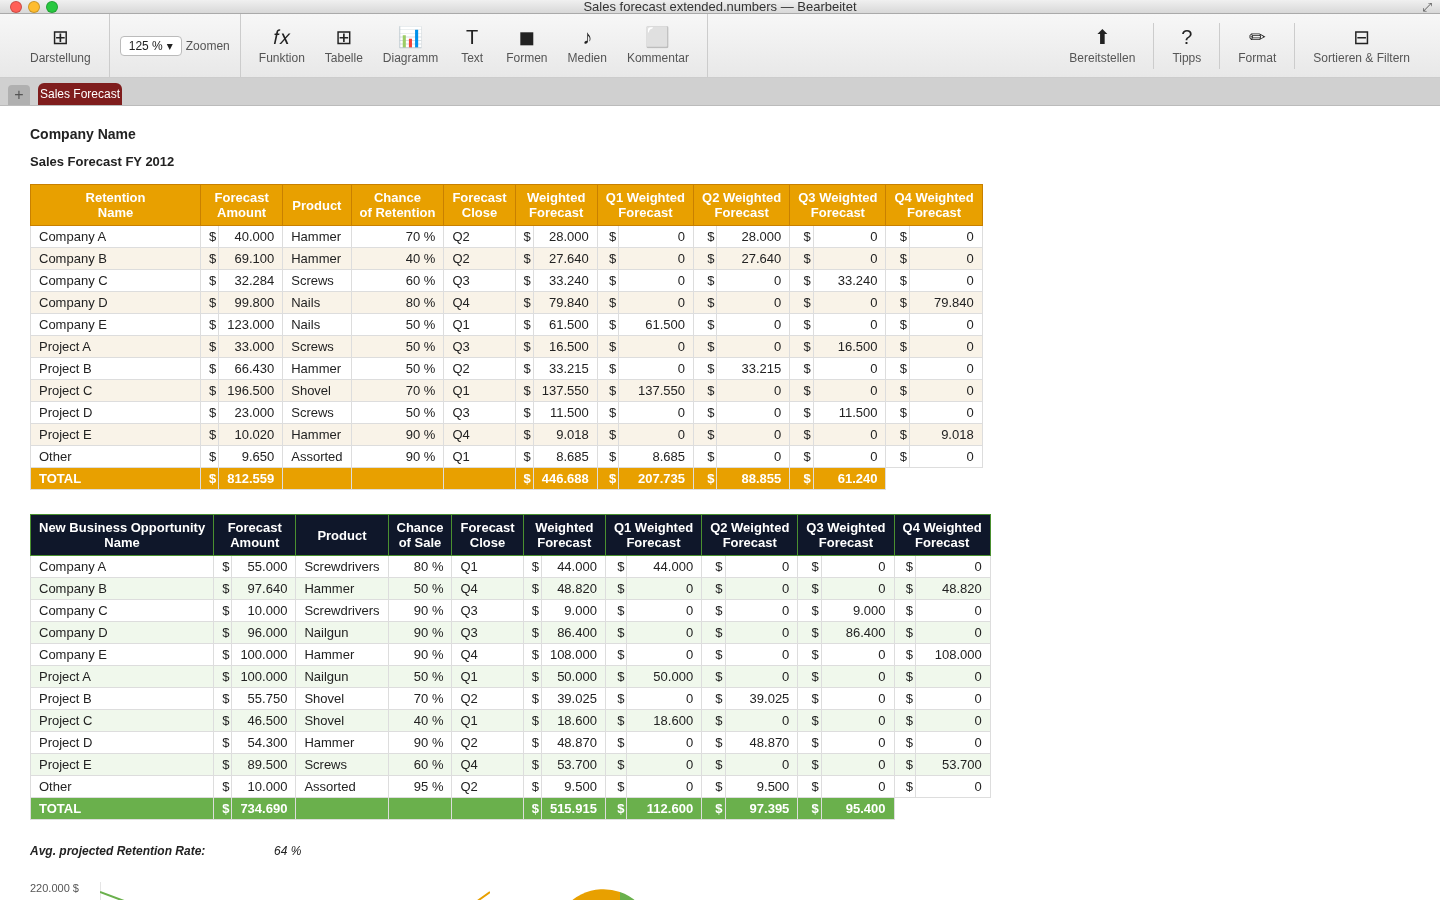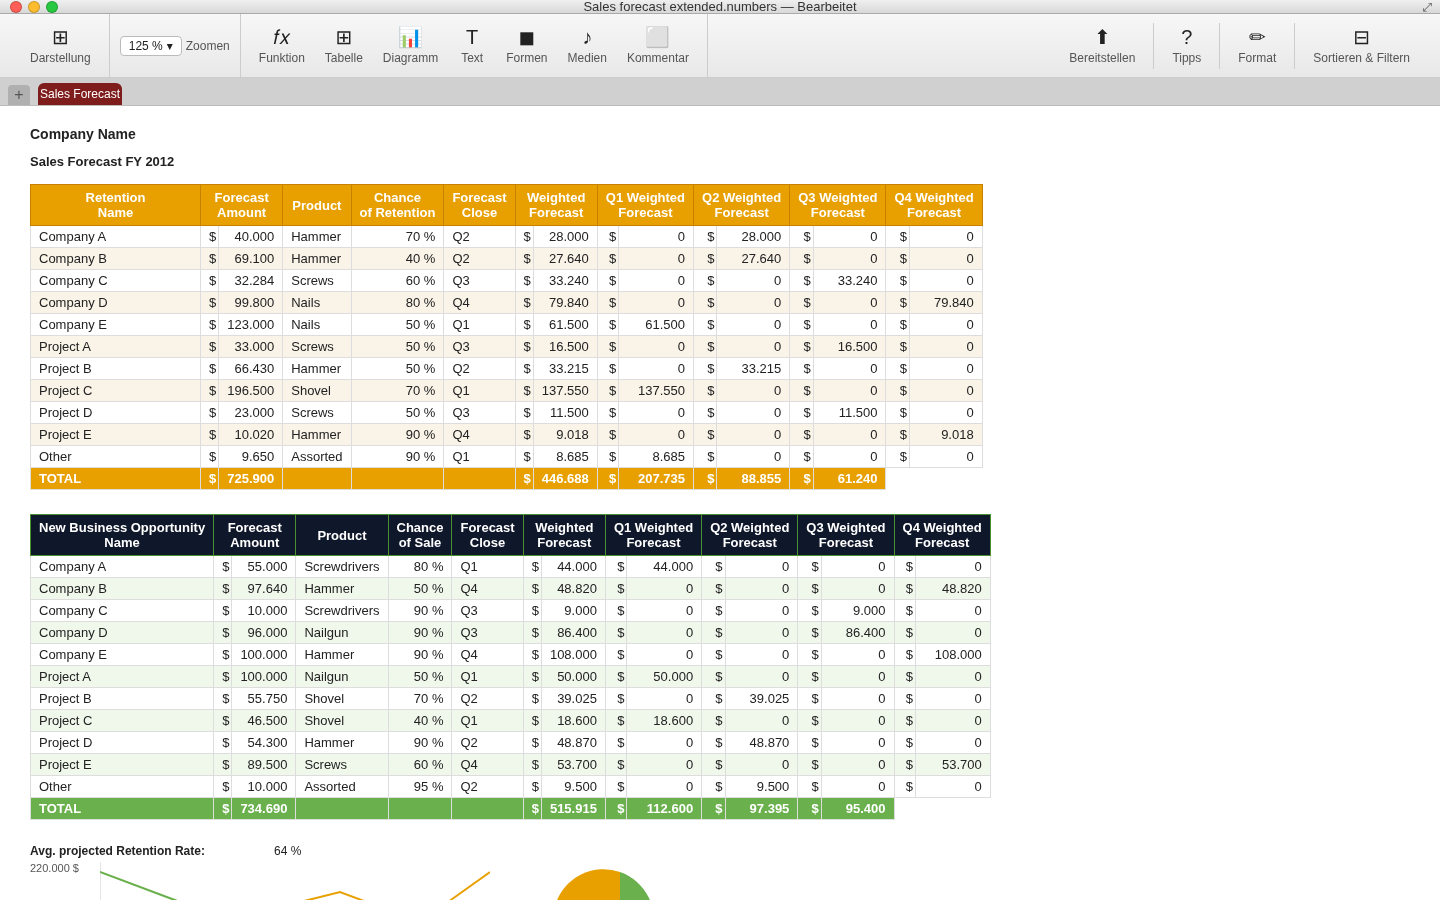--- a/index.html
+++ b/index.html
@@ -159,21 +159,21 @@
     }
     .green-total td {
       background: #6ab04c !important;
       color: white;
       font-weight: bold;
     }
     tr.light-green:nth-child(even) td { background: #f0f8ec; }
     tr.light-green:nth-child(odd) td { background: #fff; }
 
     
-    .stats { margin-bottom: 4px; }
+    .stats { margin-bottom: 24px; font-style: italic; }
     .stat-row { display: flex; gap: 4px; margin-bottom: 4px; font-size: 12px; }
     .stat-label { font-weight: bold; min-width: 240px; }
     .stat-value {}
 
     
     .charts-area {
       display: flex;
       gap: 40px;
       align-items: flex-start;
     }
@@ -505,21 +505,21 @@
             <td class="dollar">$</td>
             <td class="num">0</td>
             <td class="dollar">$</td>
             <td class="num">0</td>
             <td class="dollar">$</td>
             <td class="num">0</td>
           </tr>
           <tr class="total-row">
             <td>TOTAL</td>
             <td class="dollar">$</td>
-            <td class="num">725.900</td>
+            <td class="num">812.559</td>
             <td></td>
             <td></td>
             <td></td>
             <td class="dollar">$</td>
             <td class="num">446.688</td>
             <td class="dollar">$</td>
             <td class="num">207.735</td>
             <td class="dollar">$</td>
             <td class="num">88.855</td>
             <td class="dollar">$</td>

